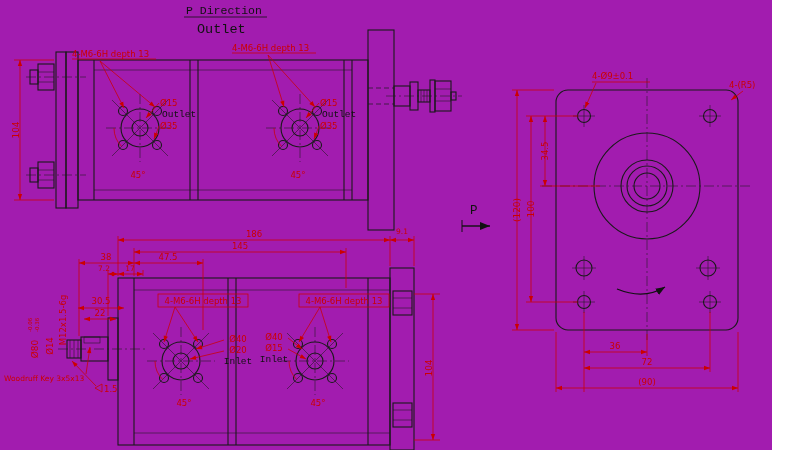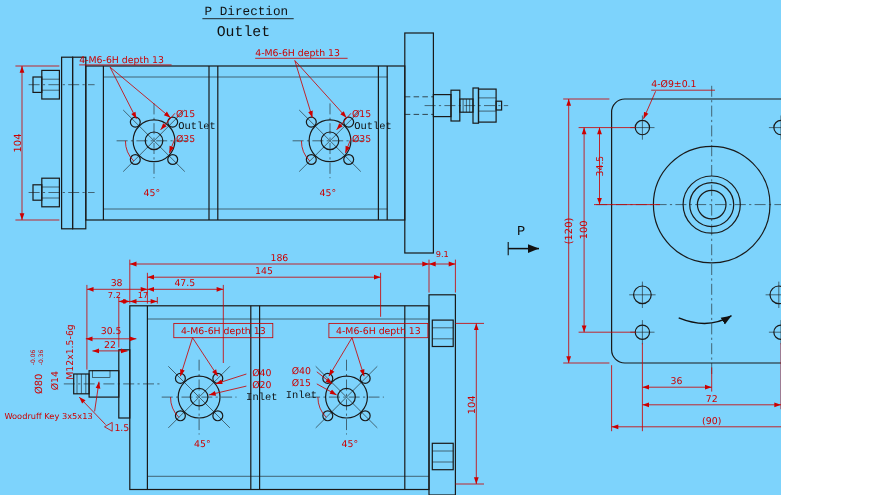--- a/index.html
+++ b/index.html
@@ -1,16 +1,16 @@
 <!DOCTYPE html>
 <html><head>
 <meta charset="utf-8">
 <style>
   html,body { margin:0; padding:0; background:#ffffff; }
-  #page { position:relative; width:710px; height:450px; background:#7dd3fc; overflow:hidden; }
+  #page { position:relative; width:772px; height:450px; background:#a21caf; overflow:hidden; }
   svg { display:block; }
   .g   { stroke:#1a1a1a; stroke-width:1.1;  fill:none; }
   .t   { stroke:#1a1a1a; stroke-width:0.55; fill:none; }
   .cl  { stroke:#1a1a1a; stroke-width:0.55; fill:none; stroke-dasharray:10 3 2 3; }
   .hid { stroke:#1a1a1a; stroke-width:0.7;  fill:none; stroke-dasharray:5 3; }
   .d   { stroke:#cc0000; stroke-width:0.75; fill:none; }
   .db  { stroke:#111;    stroke-width:1.3;  fill:none; }
   text { font-family:"DejaVu Sans", sans-serif; fill:#cc0000; }
   .dt  { font-size:8.5px; }
   .dt9 { font-size:9px; }

